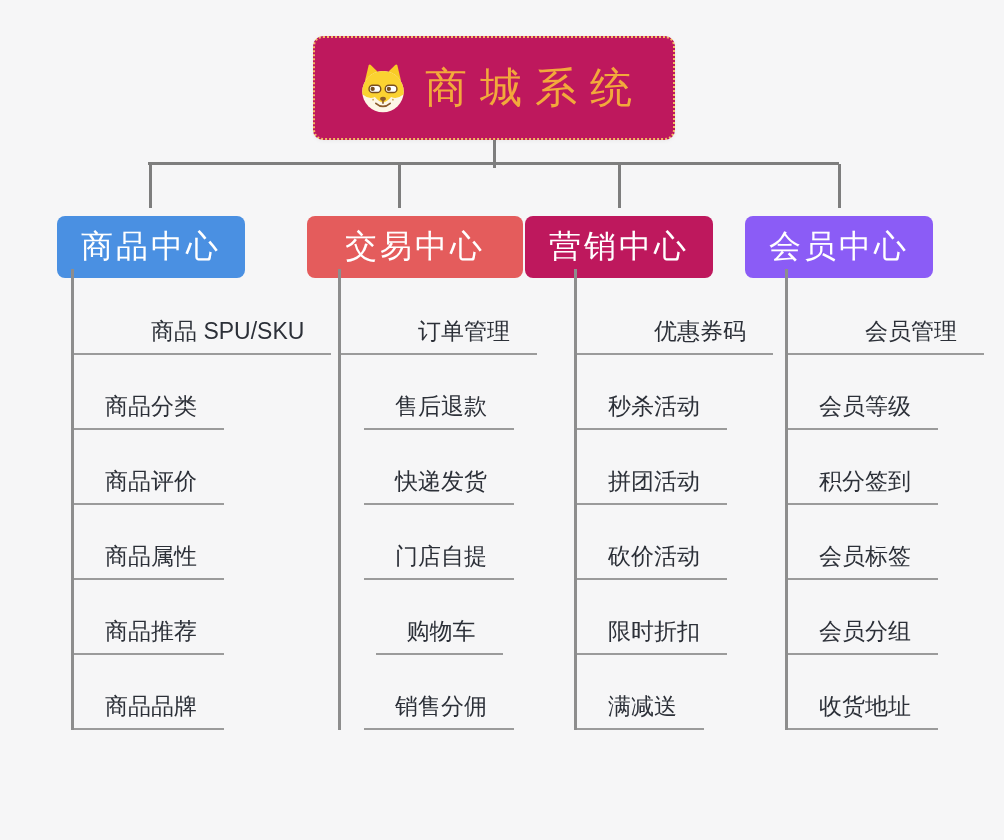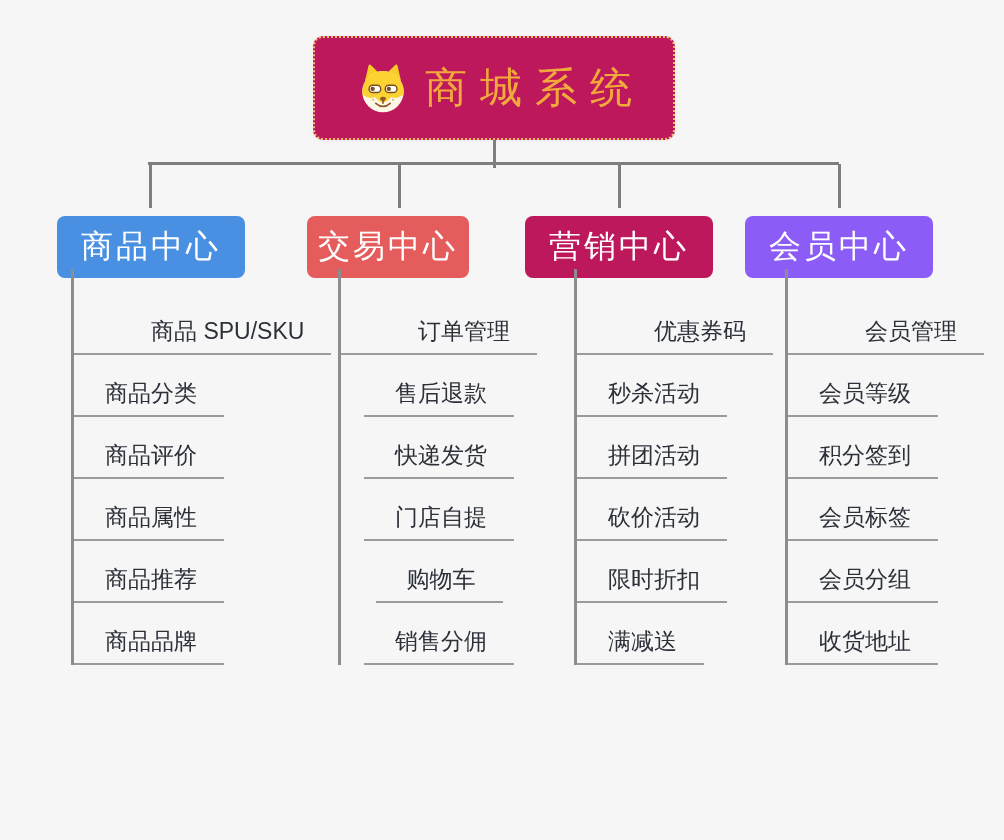--- a/index.html
+++ b/index.html
@@ -51,39 +51,39 @@
     position: absolute;
     top: 216px; height: 62px;
     border-radius: 8px;
     display: flex; align-items: center; justify-content: center;
     color: #ffffff;
     font-size: 32px;
     letter-spacing: 3px;
     white-space: nowrap;
   }
   .branch-box.b1 { left: 57px;  width: 188px; }
-  .branch-box.b2 { left: 307px; width: 162px; }
+  .branch-box.b2 { left: 307px; width: 216px; }
   .branch-box.b3 { left: 525px; width: 188px; }
   .branch-box.b4 { left: 745px; width: 188px; }
 
   
   .sub-list {
     position: absolute;
     top: 269px;
     border-left: 3px solid #8d8d8d;
     display: flex;
     flex-direction: column;
     align-items: flex-start;
   }
   .sub-list.c1 { left: 71px; }
   .sub-list.c2 { left: 338px; align-items: center; }
   .sub-list.c3 { left: 540px; margin-left: 34px; }
   .sub-list.c4 { left: 785px; }
   .sub-item {
-    height: 62px;
+    height: 75px;
     display: flex;
     align-items: flex-end;
     border-bottom: 2px solid #9b9b9b;
     white-space: nowrap;
   }
   .sub-item:first-child { height: 86px; padding-left: 46px; }
   .sub-item span {
     display: inline-block;
     padding: 0 27px 7px 31px;
     font-size: 23px;

